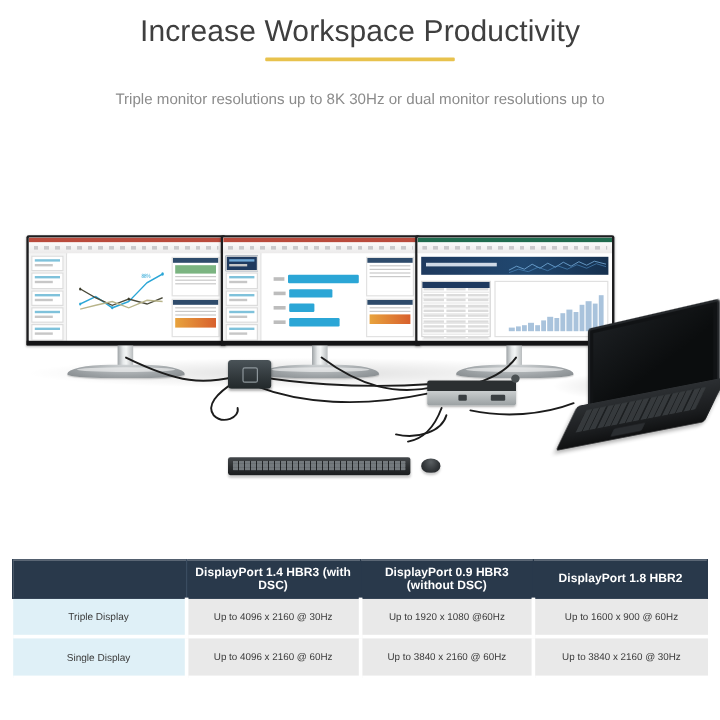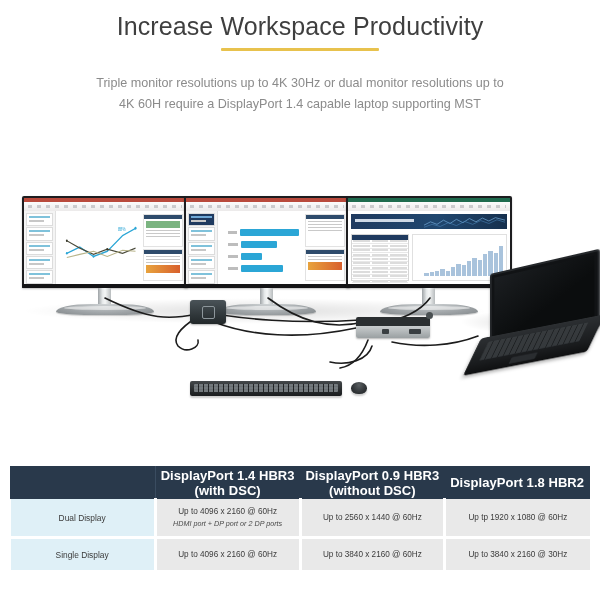--- a/index.html
+++ b/index.html
@@ -312,21 +312,21 @@
     font-size:8.2px;
   }
   .spec-table th, .spec-table td {
     padding:0;
     text-align:center;
     vertical-align:middle;
   }
   .spec-table thead th {
     background:#29394b;
     color:#ffffff;
-    font-size:13px;
+    font-size:10px;
     font-weight:bold;
     height:31px;
     border:1px solid #29394b;
     letter-spacing:0.05px;
   }
   .spec-table thead th.corner {
     background:#29394b;
     border-right:1px solid #3a4c60;
   }
   .row-label {
@@ -359,22 +359,21 @@
 </style>
 </head>
 <body>
 
 <div class="page">
 
   <div class="header">
     <h1 class="title">Increase Workspace Productivity</h1>
     <div class="title-underline"></div>
     <div class="subtitle">
-      <span>Triple monitor resolutions up to 4K 30Hz or dual monitor resolutions up to</span><br>
-      <span>4K 60H require a DisplayPort 1.4 capable laptop supporting MST</span>
+      <span>Triple monitor resolutions up to 8K 30Hz or dual monitor resolutions up to</span><br>
     </div>
   </div>
 
   <div class="hero">
 
     <div class="shadow-blob" style="left:20px; top:128px; width:470px; height:26px;"></div>
     <div class="shadow-blob" style="left:460px; top:140px; width:135px; height:24px;"></div>
 
     <div class="monitor" style="left:22px; top:26px;">
       <div class="mon-bezel" style="left:0; top:0; width:166px; height:92px;">
@@ -667,28 +666,25 @@
   <table class="spec-table">
     <thead>
       <tr>
         <th class="corner"></th>
         <th>DisplayPort 1.4 HBR3 (with DSC)</th>
         <th>DisplayPort 0.9 HBR3 (without DSC)</th>
         <th>DisplayPort 1.8 HBR2</th>
       </tr>
     </thead>
     <tbody>
-      <tr class="r2">
-        <td class="row-label">Dual Display</td>
-        <td class="spec-cell">
-          <span>Up to 4096 x 2160 @ 60Hz</span>
-          <span class="sub">HDMI port + DP port or 2 DP ports</span>
-        </td>
-        <td class="spec-cell">Up to 2560 x 1440 @ 60Hz</td>
-        <td class="spec-cell">Up tp 1920 x 1080 @ 60Hz</td>
+      <tr class="r1">
+        <td class="row-label">Triple Display</td>
+        <td class="spec-cell">Up to 4096 x 2160 @ 30Hz</td>
+        <td class="spec-cell">Up to 1920 x 1080 @60Hz</td>
+        <td class="spec-cell">Up to 1600 x 900 @ 60Hz</td>
       </tr>
       <tr class="r3">
         <td class="row-label">Single Display</td>
         <td class="spec-cell">Up to 4096 x 2160 @ 60Hz</td>
         <td class="spec-cell">Up to 3840 x 2160 @ 60Hz</td>
         <td class="spec-cell">Up to 3840 x 2160 @ 30Hz</td>
       </tr>
     </tbody>
   </table>
 

